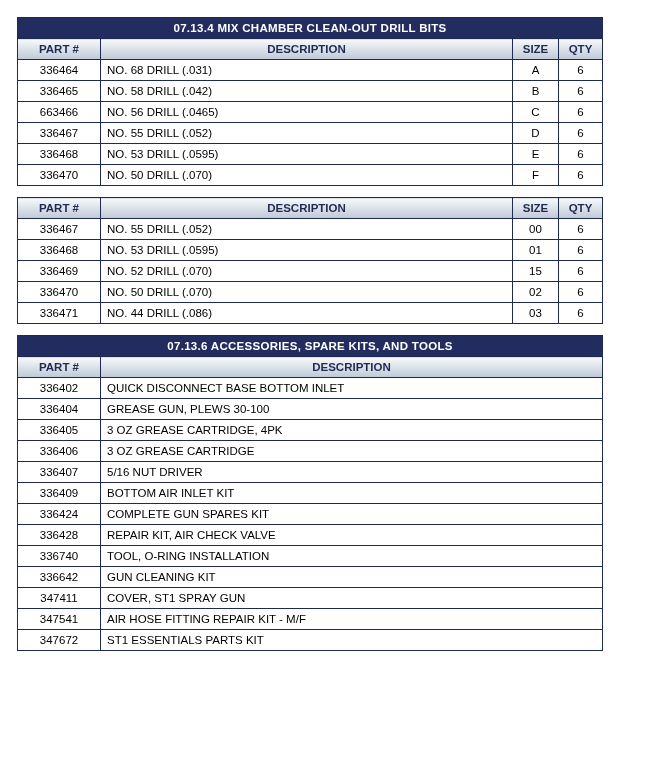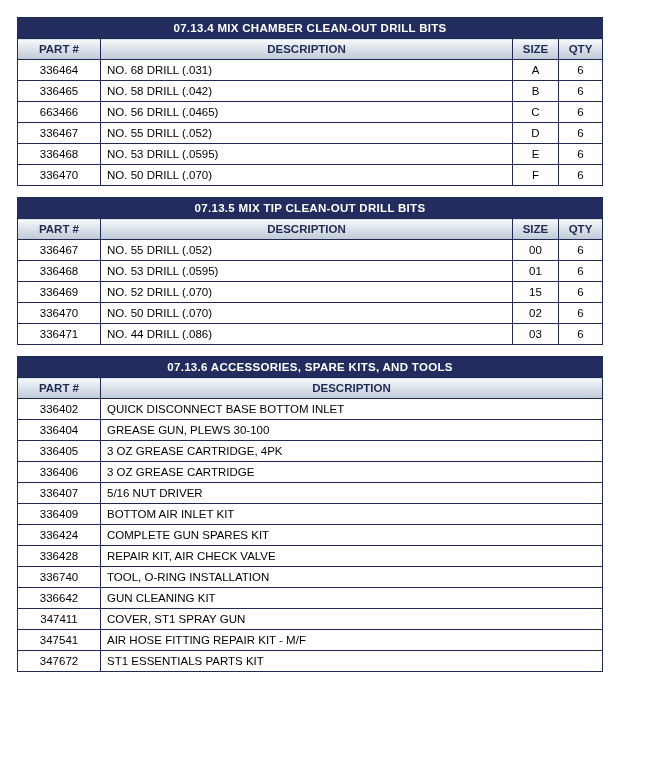--- a/index.html
+++ b/index.html
@@ -110,23 +110,20 @@
       </table>
       <table class="data-table">
         <colgroup>
           <col style="width: 83px;">
           <col>
           <col style="width: 46px;">
           <col style="width: 44px;">
         </colgroup>
         <tbody>
           <tr>
-            <th colspan="4" class="title-cell">07.13.5 MIX TIP CLEAN-OUT DRILL BITS</th>
-          </tr>
-          <tr>
             <th class="header-cell">PART #</th>
             <th class="header-cell">DESCRIPTION</th>
             <th class="header-cell">SIZE</th>
             <th class="header-cell">QTY</th>
           </tr>
           <tr>
             <td class="align-center">336467</td>
             <td class="align-left">NO. 55 DRILL (.052)</td>
             <td class="align-center">00</td>
             <td class="align-center">6</td>

